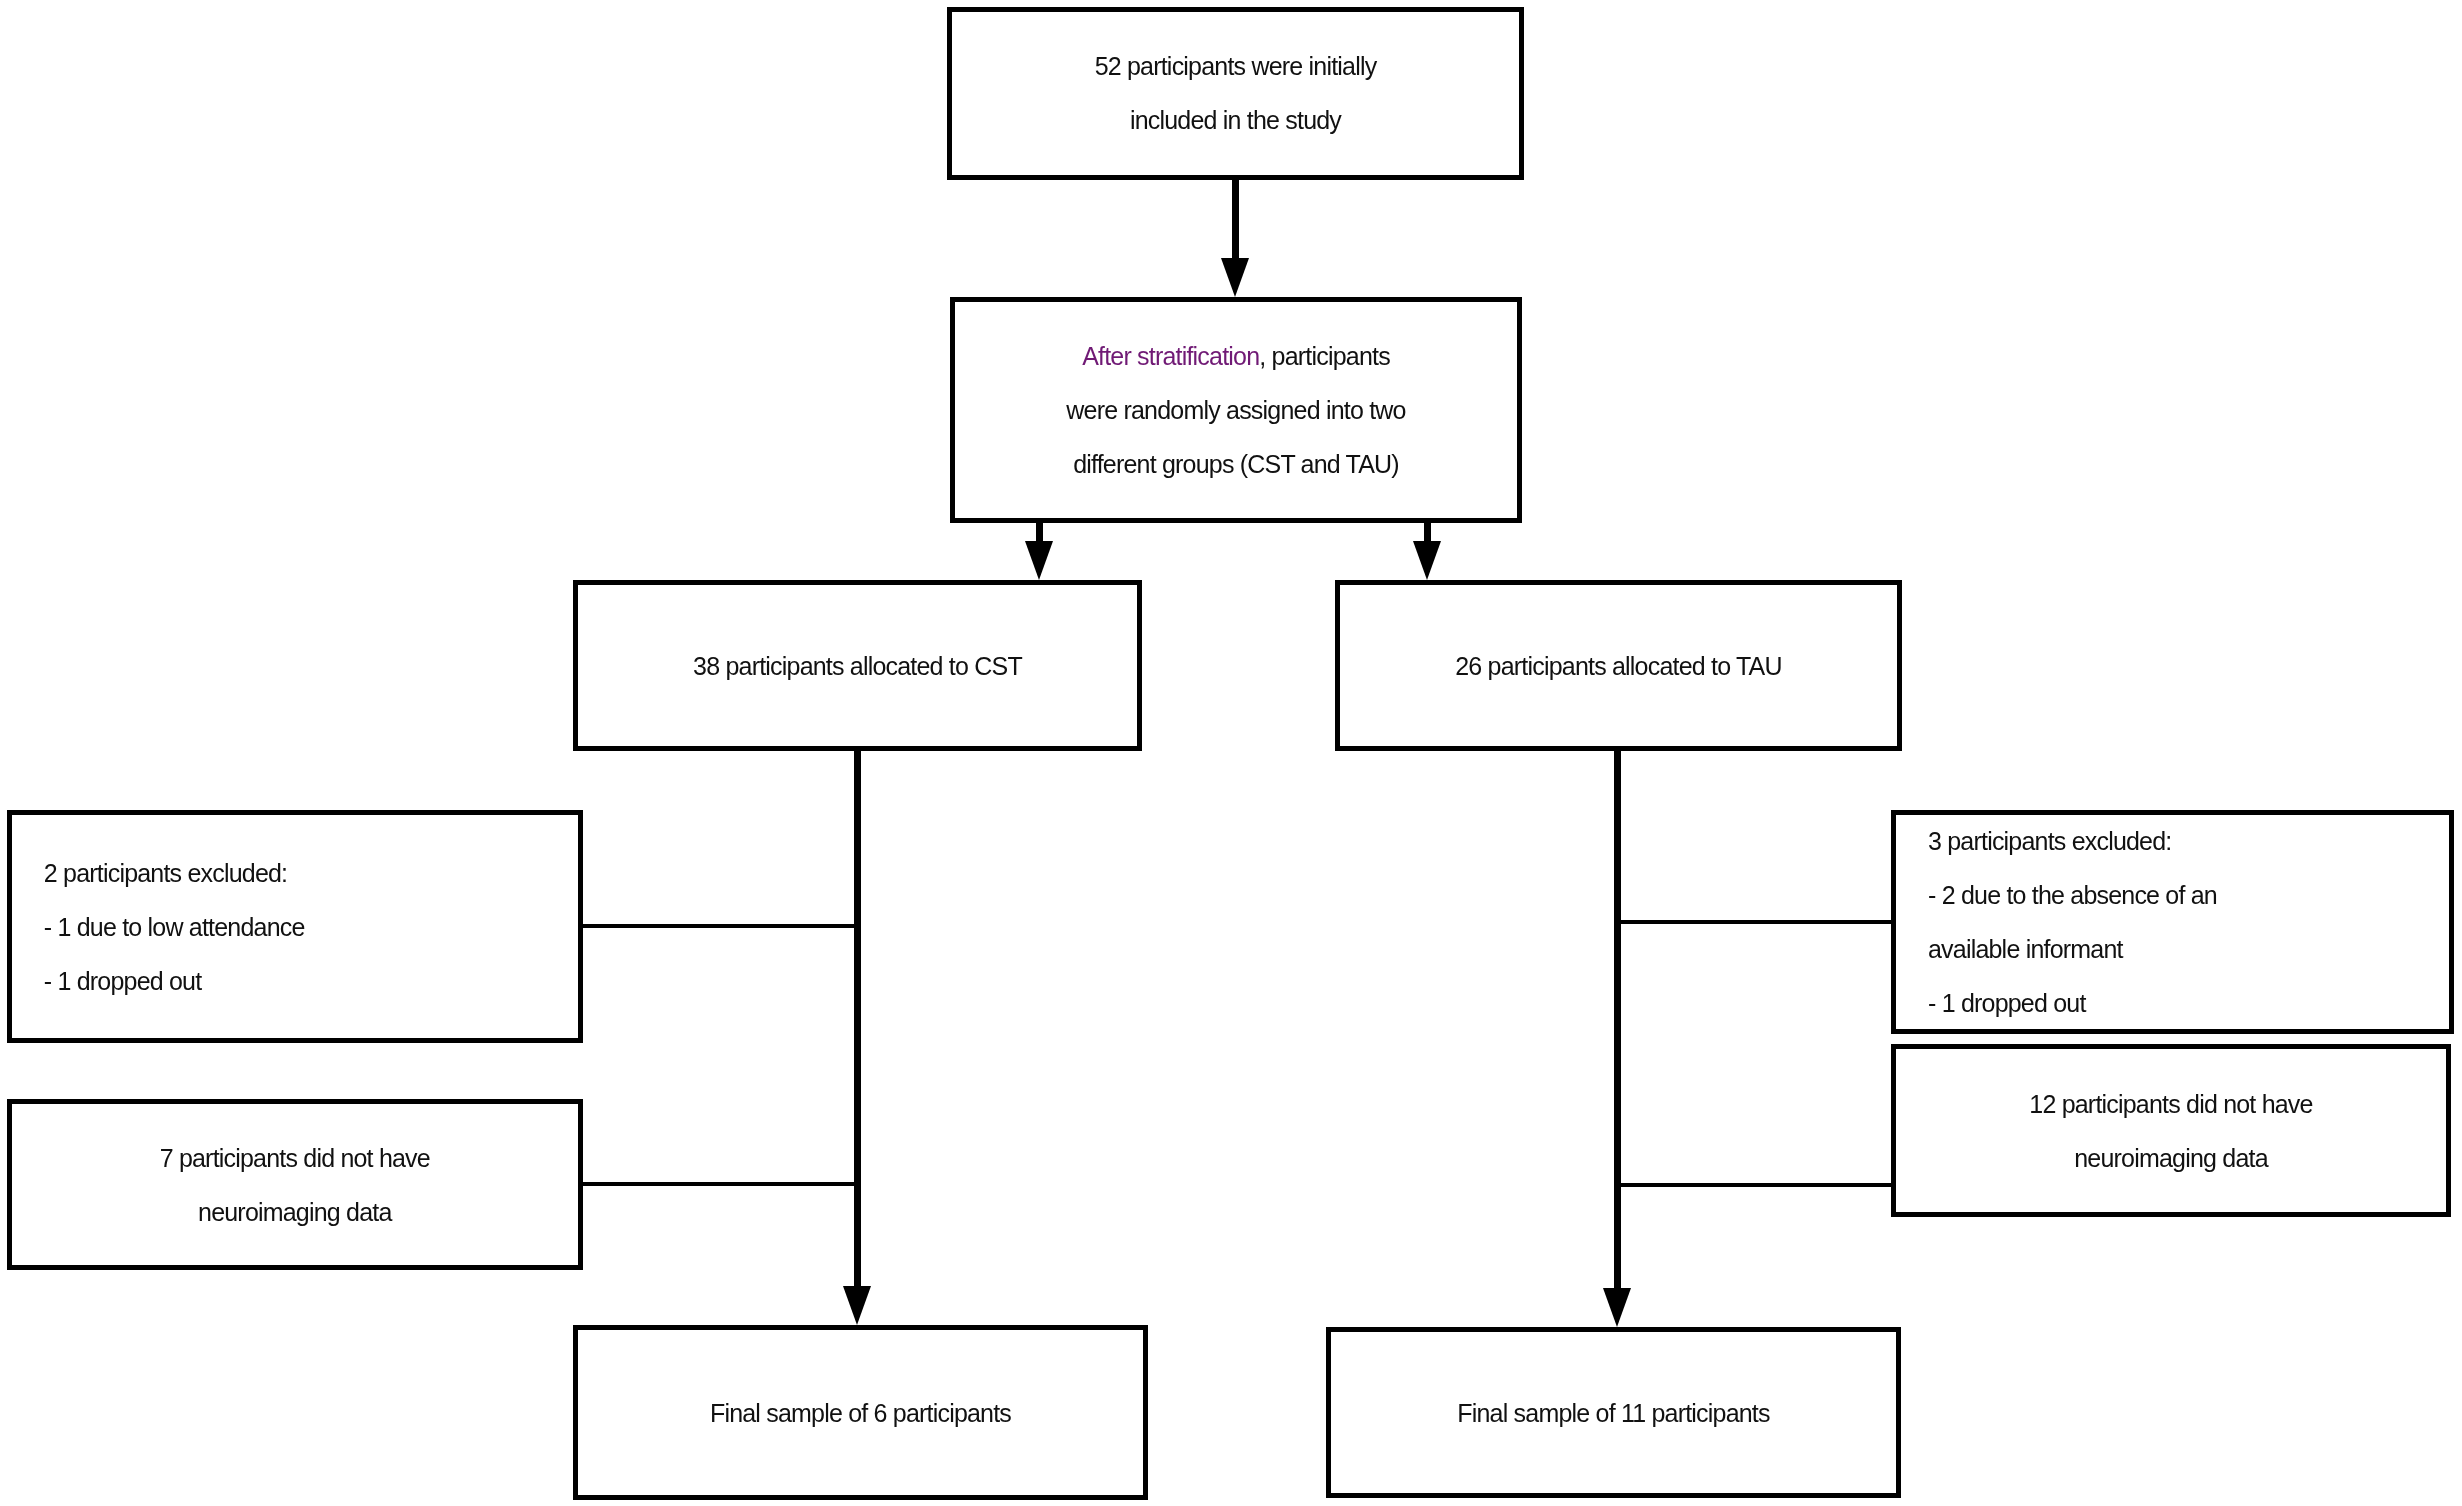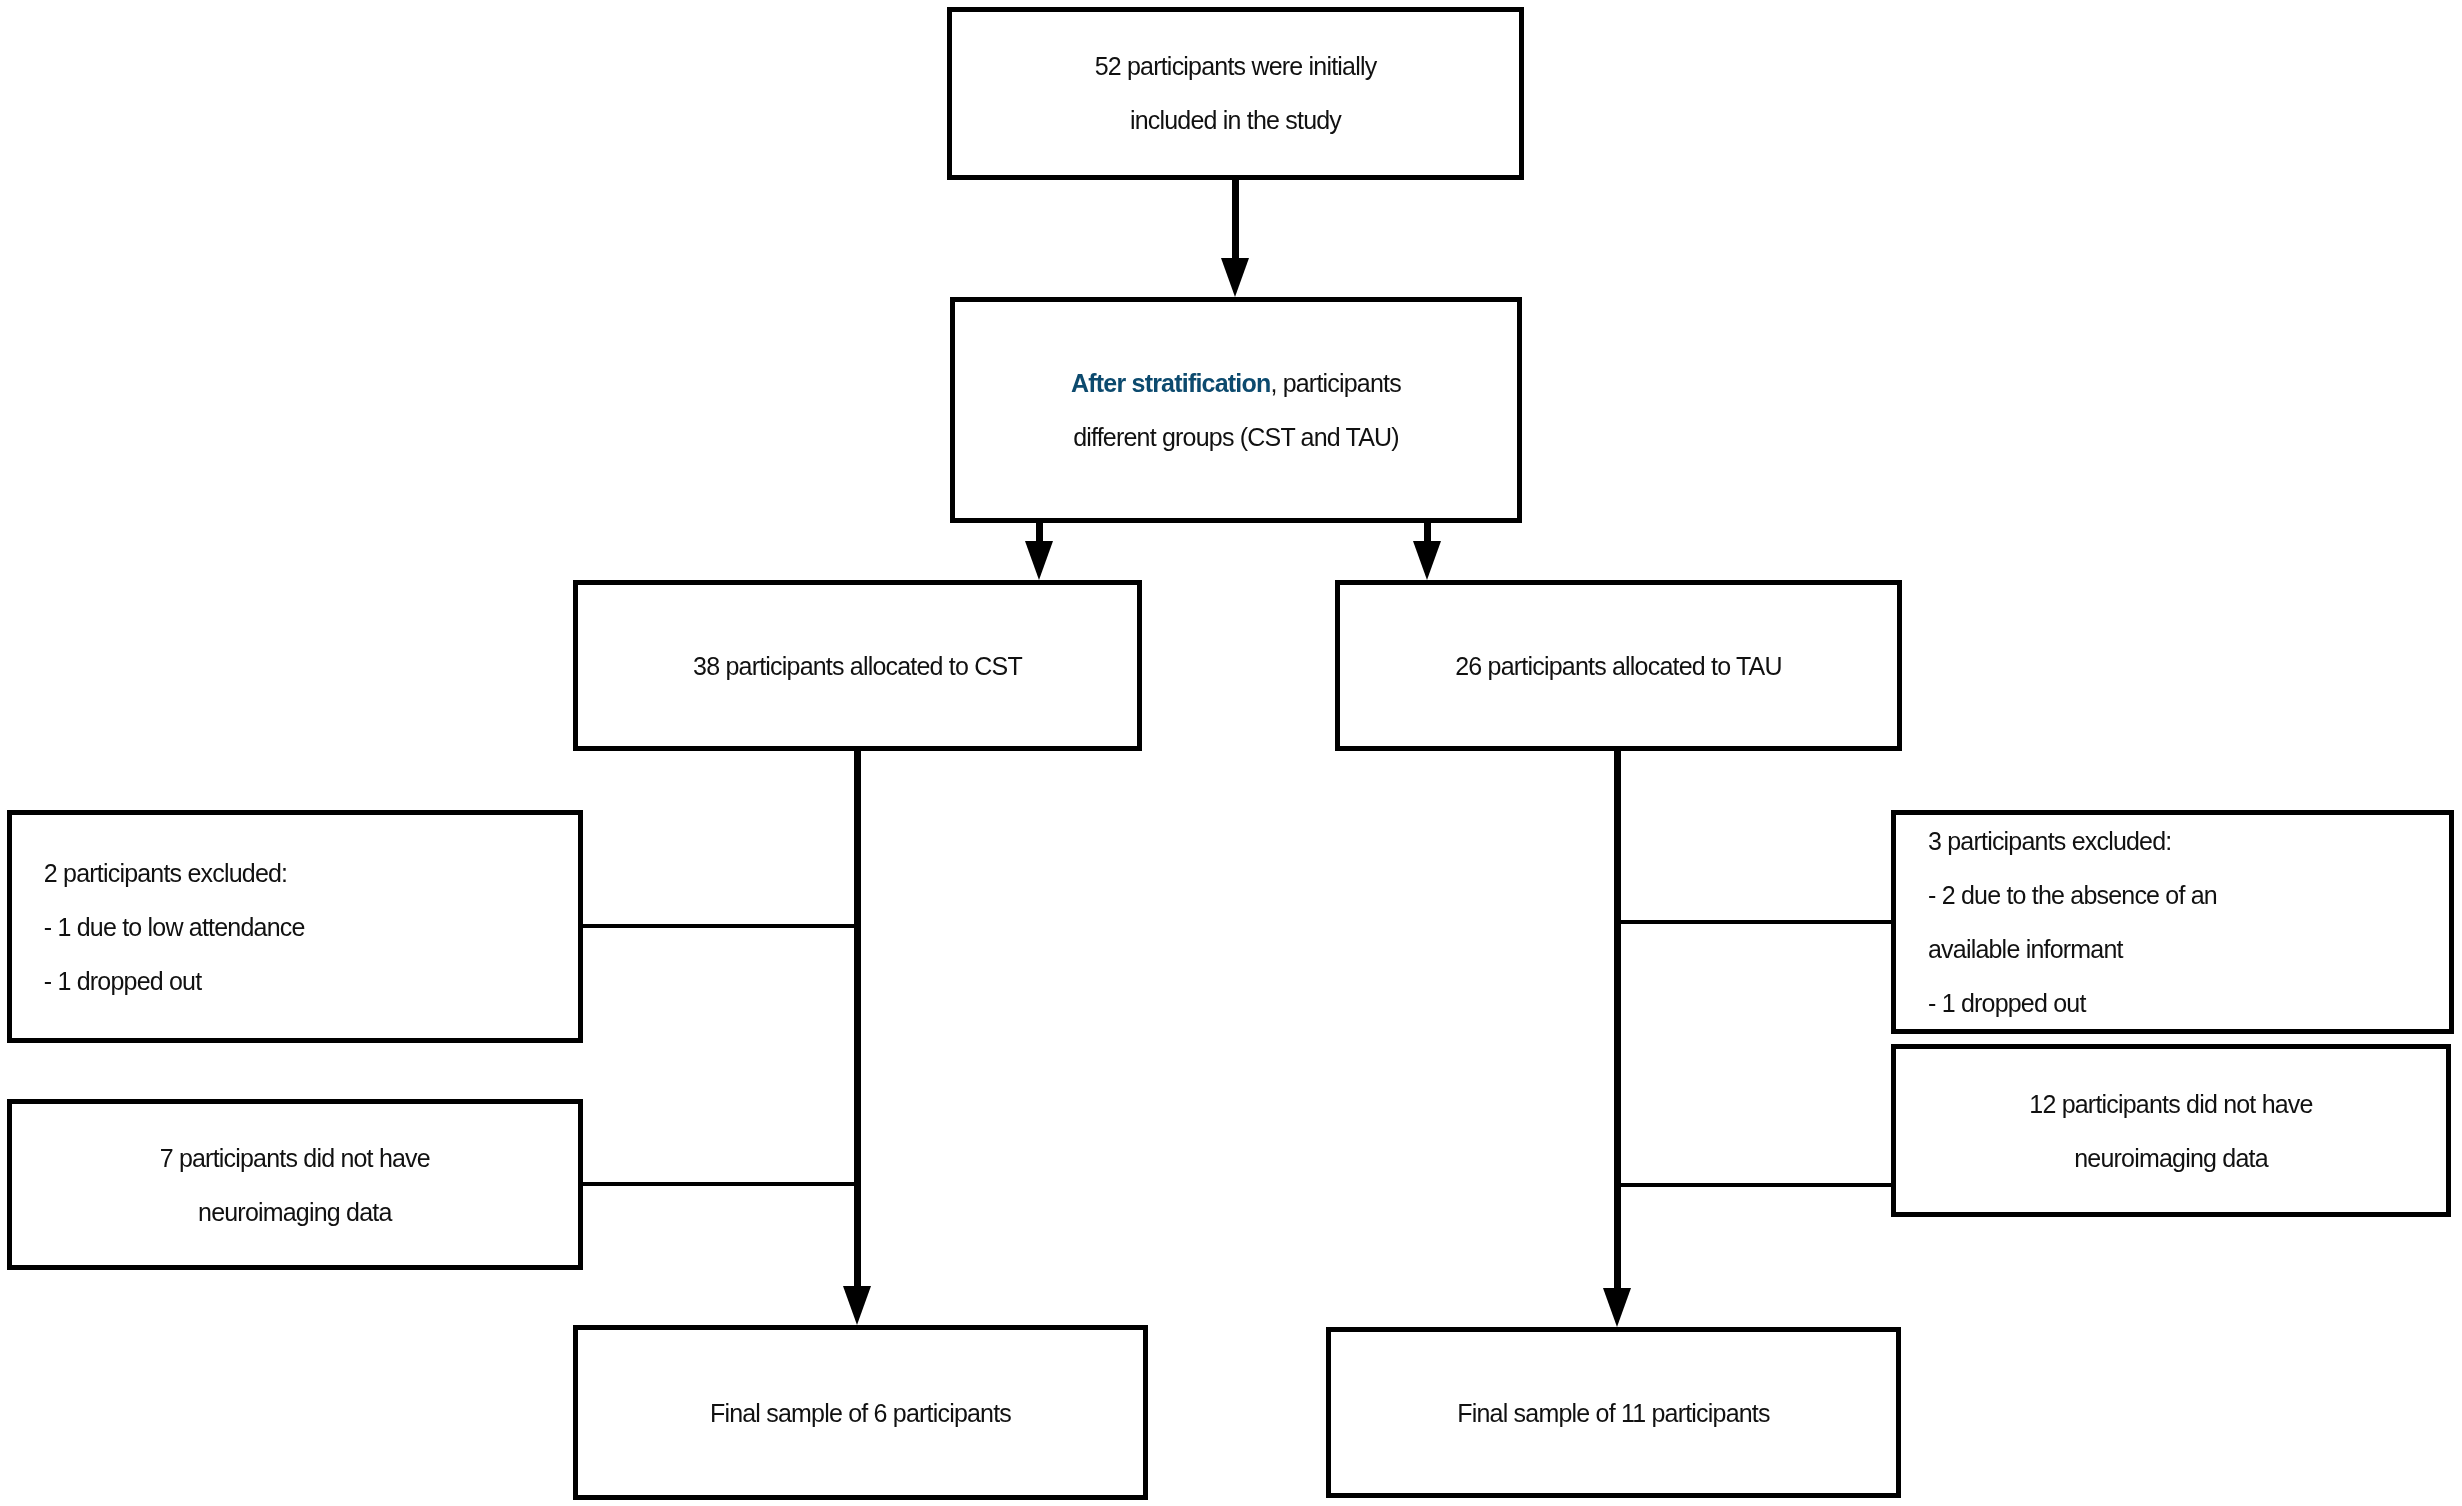--- a/index.html
+++ b/index.html
@@ -25,21 +25,21 @@
     letter-spacing: -0.8px;
     text-align: center;
   }
   .box .line { white-space: nowrap; }
   .box.left-align {
     align-items: flex-start;
     text-align: left;
     padding-left: 32px;
     padding-right: 8.4px;
   }
-  .red { color: #0c4a6e; font-weight: bold; }
+  .red { color: #701a75; }
   .vline, .hline { position: absolute; background: #000000; }
   .arrow-down {
     position: absolute;
     width: 0; height: 0;
     border-left: 14.4px solid transparent;
     border-right: 14.4px solid transparent;
     border-top: 39px solid #000000;
   }
 
   
@@ -78,20 +78,21 @@
   <div class="box" id="box-initial">
     <div class="line">52 participants were initially</div>
     <div class="line">included in the study</div>
   </div>
 
   <div class="vline" id="line-initial-strat"></div>
   <div class="arrow-down" id="arrow-initial-strat"></div>
 
   <div class="box" id="box-strat">
     <div class="line"><span class="red">After stratification</span><span>, participants</span></div>
+    <div class="line">were randomly assigned into two</div>
     <div class="line">different groups (CST and TAU)</div>
   </div>
 
   <div class="vline" id="line-strat-cst"></div>
   <div class="arrow-down" id="arrow-strat-cst"></div>
   <div class="vline" id="line-strat-tau"></div>
   <div class="arrow-down" id="arrow-strat-tau"></div>
 
   <div class="box" id="box-cst-alloc">
     <div class="line">38 participants allocated to CST</div>

